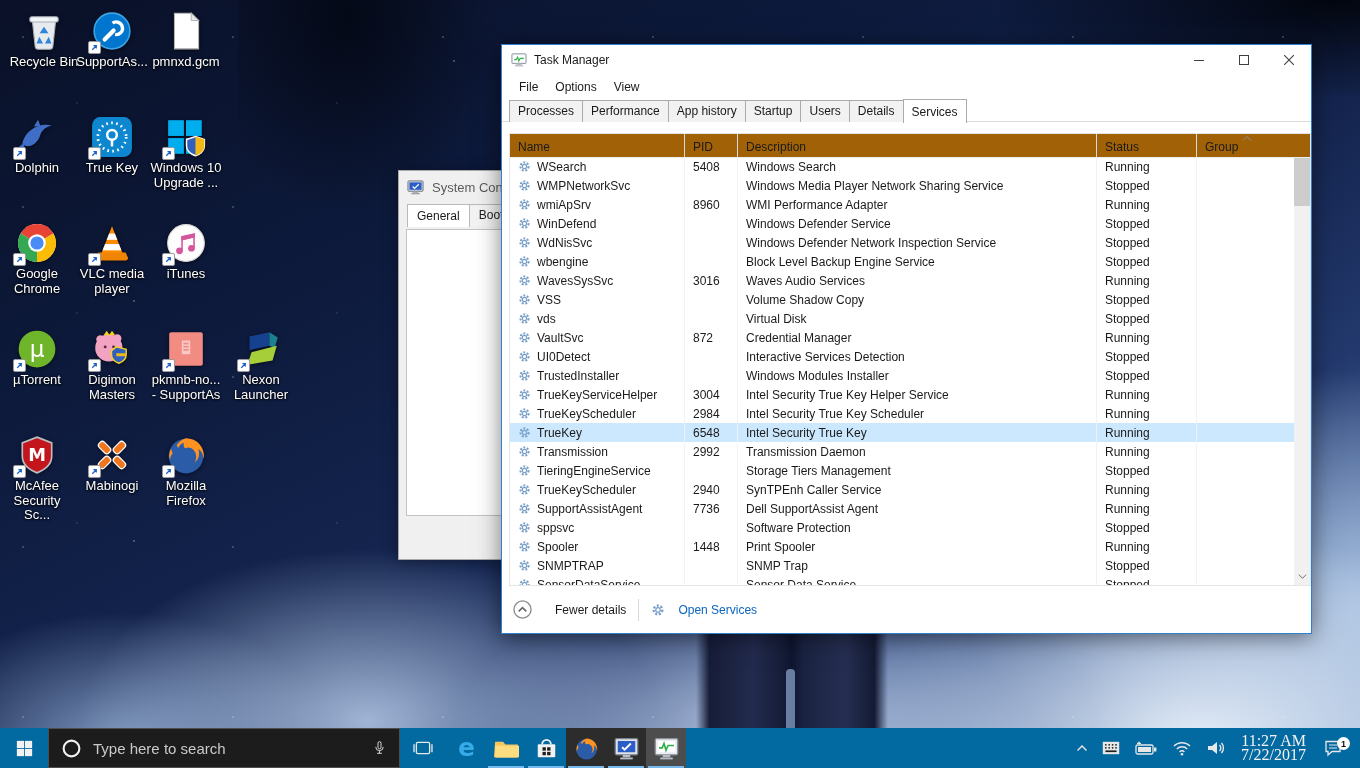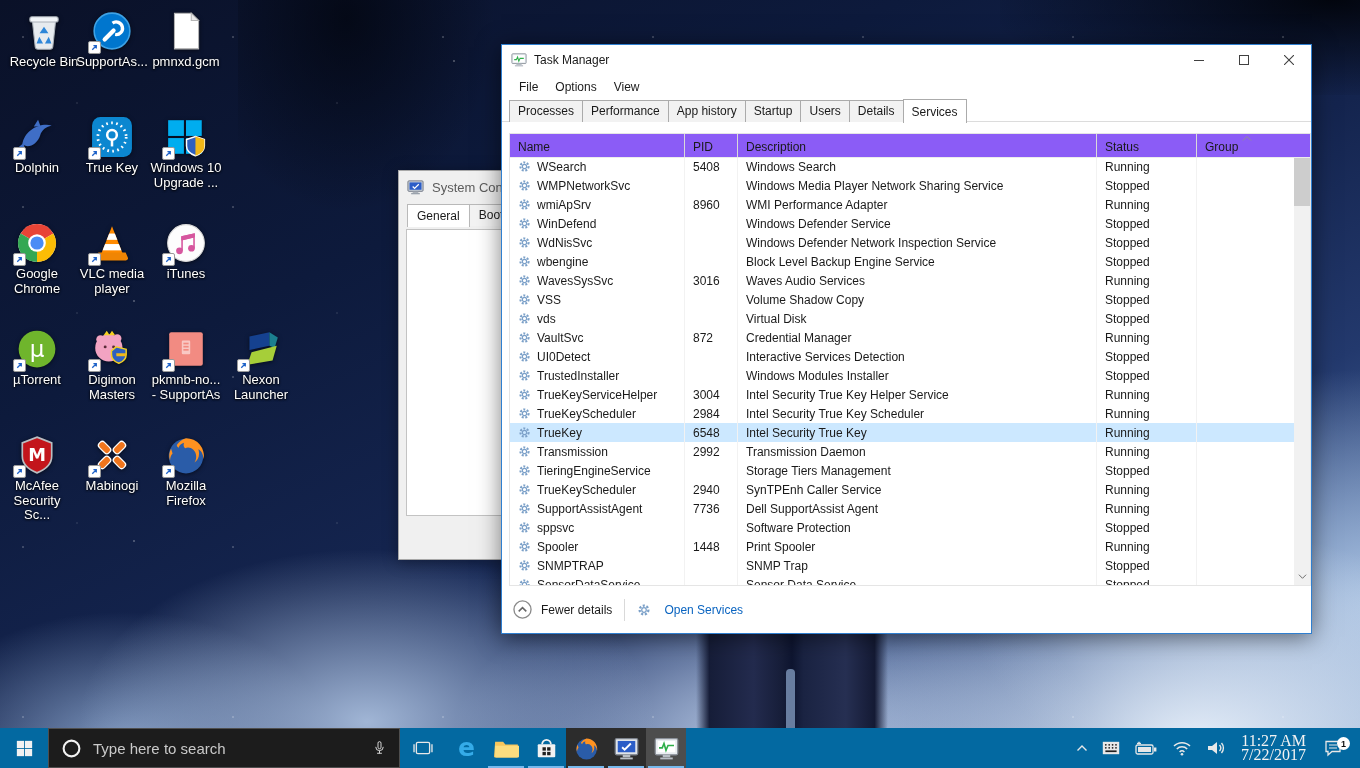--- a/index.html
+++ b/index.html
@@ -62,21 +62,21 @@
   .cap-btn{width:45px;height:30px;display:flex;align-items:center;justify-content:center;cursor:pointer;}
   .cap-btn svg{width:10px;height:10px;}
   .tm-menubar{height:23px;display:flex;align-items:center;padding-left:10px;}
   .menu-item{padding:0 7px;margin-right:3px;cursor:pointer;}
   .tm-tabs{height:24px;display:flex;align-items:flex-end;padding-left:7px;position:relative;}
   .tm-tabs::after{content:"";position:absolute;left:0;right:0;bottom:0;height:1px;background:#dcdcdc;z-index:0;}
   .tab{padding:3px 8px 4px;border:1px solid #ababab;border-bottom:none;background:#f2f2f2;
     margin-right:-1px;position:relative;z-index:1;cursor:pointer;}
   .tab.active{background:#fff;padding-top:5px;margin-bottom:-1px;z-index:3;}
   .tm-table{position:absolute;left:7px;top:88px;width:802px;height:453px;border:1px solid #e5e5e5;box-sizing:border-box;}
-  .tm-thead{display:flex;height:23px;border-bottom:1px solid #ececec;background:#8b5cf6;position:relative;z-index:1;}
+  .tm-thead{display:flex;height:23px;border-bottom:1px solid #ececec;background:#a16207;position:relative;z-index:1;}
   .hcell{box-sizing:border-box;padding:6px 0 0 8px;border-right:1px solid #d9d9d9;position:relative;cursor:pointer;}
   .c-name{width:175px;}.c-pid{width:53px;}.c-desc{width:359px;}.c-status{width:100px;}
   .c-group{width:99px;}
   .hcell.c-group{border-right:none;}
   .sortmark{position:absolute;top:2px;left:50%;transform:translateX(-50%);}
   .sortmark svg{width:10px;height:5px;display:block;}
   .tm-tbody{position:absolute;top:23px;left:0;right:16px;bottom:0;overflow:hidden;}
   .trow{display:flex;height:19px;align-items:stretch;cursor:default;}
   .trow.selected{background:#cce8ff;}
   .cell{box-sizing:border-box;padding-left:8px;white-space:nowrap;overflow:hidden;
@@ -84,21 +84,21 @@
   .cell.c-group{border-right:none;flex:1;}
   .gear{display:flex;margin-right:6px;flex:none;}
   .gear svg{width:13px;height:13px;display:block;}
   .tm-scrollbar{position:absolute;top:0;right:0;bottom:0;width:16px;background:#f1f1f1;}
   .sb-arrow{position:absolute;left:0;width:16px;height:17px;display:flex;align-items:center;justify-content:center;cursor:pointer;}
   .sb-arrow.up{top:0;}.sb-arrow.down{bottom:0;}
   .sb-arrow svg{width:9px;height:5px;}
   .sb-thumb{position:absolute;left:0;top:19px;width:16px;height:53px;background:#cdcdcd;cursor:pointer;}
   .tm-footer{position:absolute;left:0;right:0;bottom:0;height:47px;display:flex;align-items:center;
     padding-left:11px;gap:12px;background:#fff;}
-  .fewer{display:flex;align-items:center;gap:9px;cursor:pointer;}
+  .fewer{display:flex;align-items:center;gap:23px;cursor:pointer;}
   .circle-chevron svg{width:19px;height:19px;display:block;}
   .vdiv{width:1px;height:22px;background:#d9d9d9;}
   .open-services{display:flex;align-items:center;gap:7px;color:#0a64c0;cursor:pointer;}
   .open-services .gear svg{width:14px;height:14px;}
   
   .taskbar{position:absolute;left:0;bottom:0;width:1360px;height:40px;background:#0369a1;
     display:flex;align-items:stretch;z-index:10;}
   .start{width:48px;display:flex;align-items:center;justify-content:center;cursor:pointer;}
   .start svg{width:17px;height:17px;}
   .searchbox{width:352px;display:flex;align-items:center;background:#1c1c1c;border:1px solid #4e4e4e;

